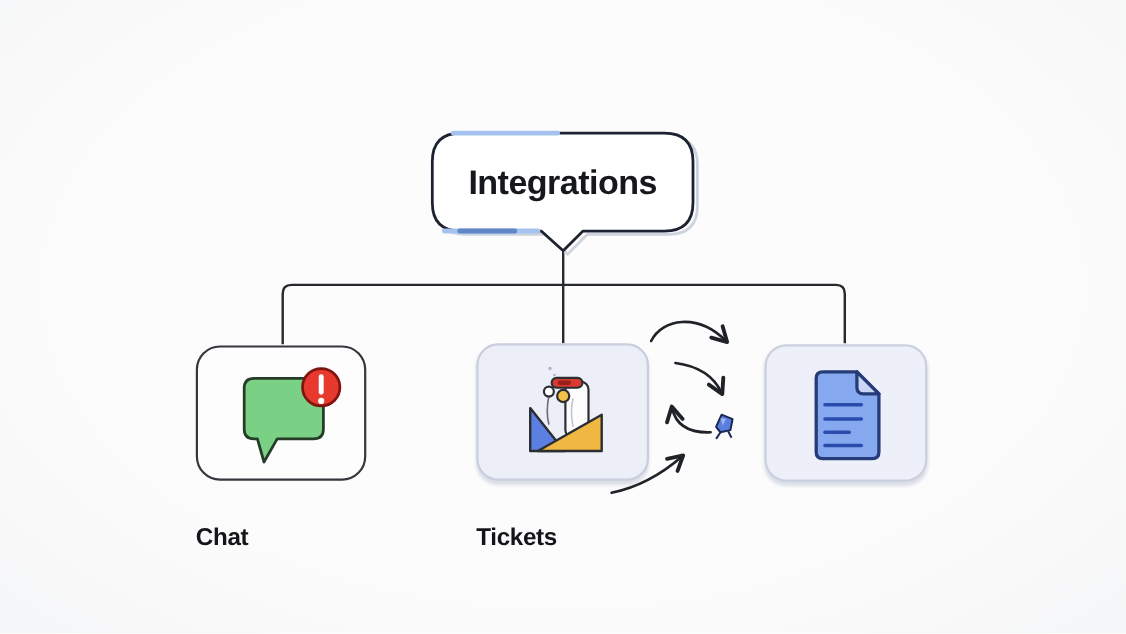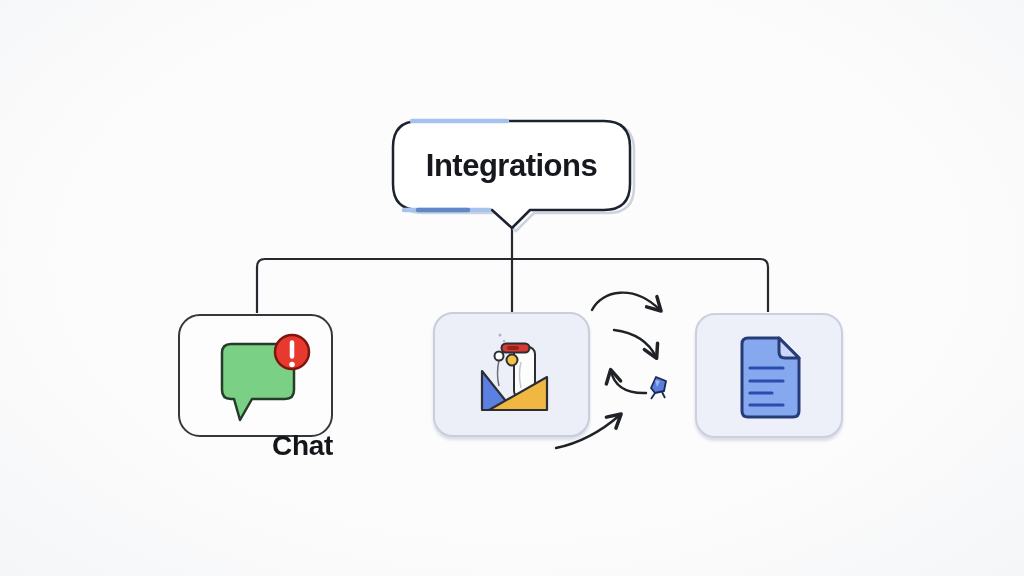--- a/index.html
+++ b/index.html
@@ -49,23 +49,23 @@
   }
   .card-docs {
     left: 695px; top: 313px; width: 148px; height: 125px;
     background: #edf0f8;
     border: 2px solid #cbd0df;
     box-shadow: 0 3px 3px rgba(176, 183, 201, 0.45);
   }
 
   .node-label {
     position: absolute;
-    top: 430px;
-    text-align: right;
-    font-size: 28px;
+    top: 475px;
+    text-align: left;
+    font-size: 22px;
     font-weight: 800;
     color: #131519;
     letter-spacing: -0.3px;
   }
   .label-chat    { left: 178px; width: 155px; }
   .label-tickets { left: 433px; width: 157px; }
   .label-docs    { left: 695px; width: 148px; }
 </style>
 </head>
 <body>
@@ -140,14 +140,15 @@
       <g stroke="#2b4cad" stroke-width="3.2" stroke-linecap="round">
         <path d="M 53,53 H 86"></path>
         <path d="M 53,66 H 86"></path>
         <path d="M 53,78 H 75"></path>
         <path d="M 53,90 H 86"></path>
       </g>
     </svg>
   </div>
 
   <div class="node-label label-chat">Chat</div>
+  <div class="node-label label-tickets">Tickets</div>
 
 </div>
 
 </body></html>

